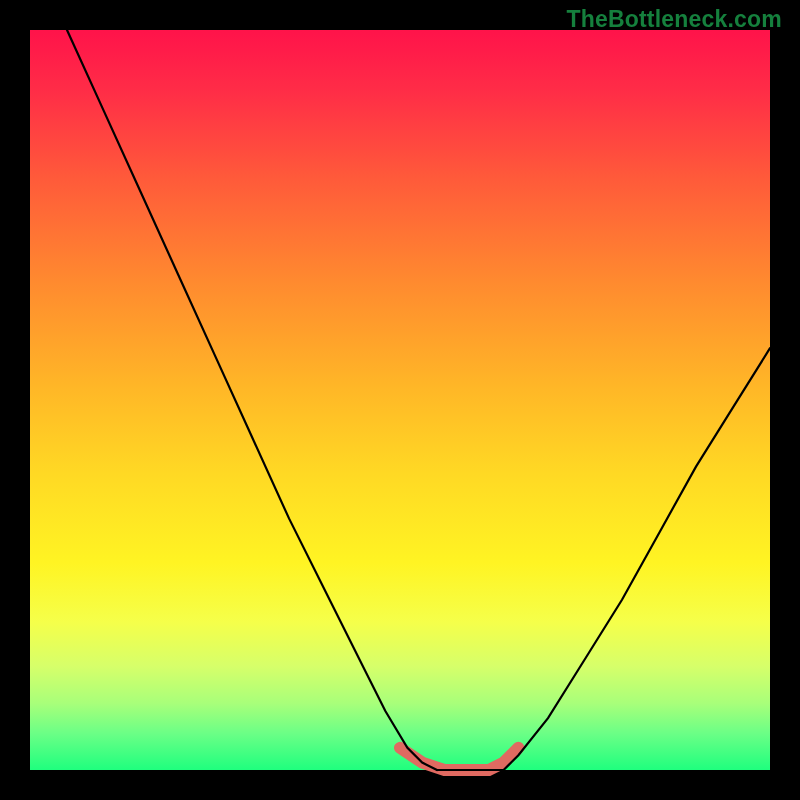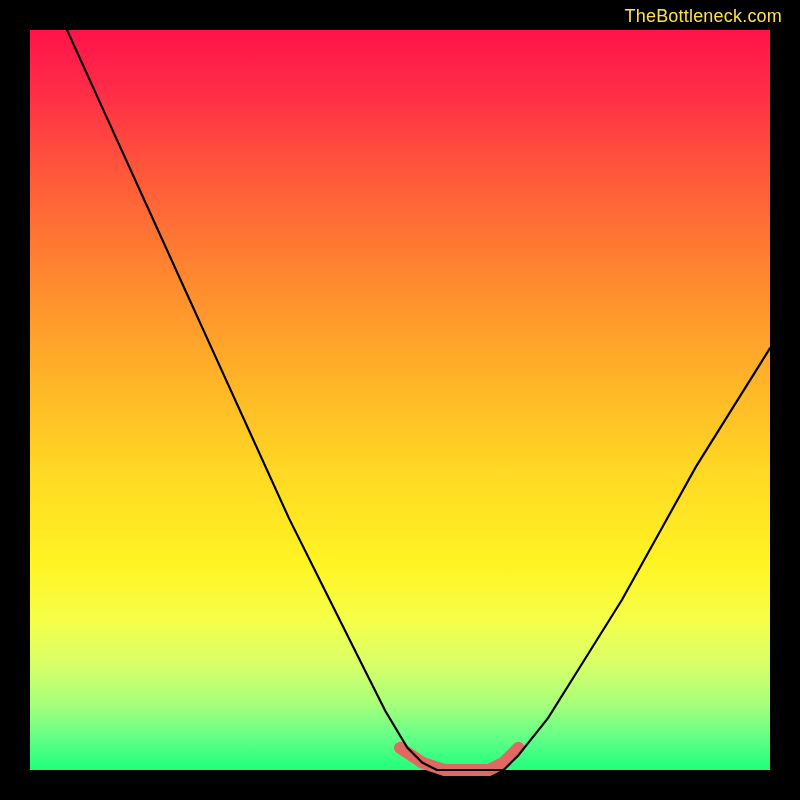--- a/index.html
+++ b/index.html
@@ -14,23 +14,23 @@
   .stage {
     position: relative;
     width: 800px;
     height: 800px;
     background: #000;
   }
   .watermark {
     position: absolute;
     top: 6px;
     right: 18px;
-    color: #fde047;
-    font-size: 18px;
-    font-weight: 400;
+    color: #15803d;
+    font-size: 23px;
+    font-weight: 700;
     letter-spacing: 0.2px;
     user-select: none;
   }
   .plot {
     position: absolute;
     left: 30px;
     top: 30px;
     width: 740px;
     height: 740px;
   }

